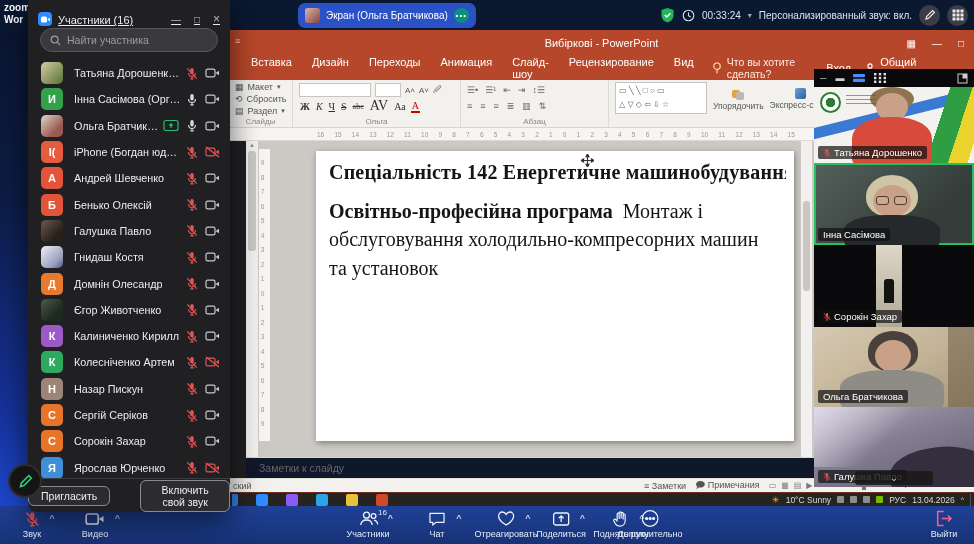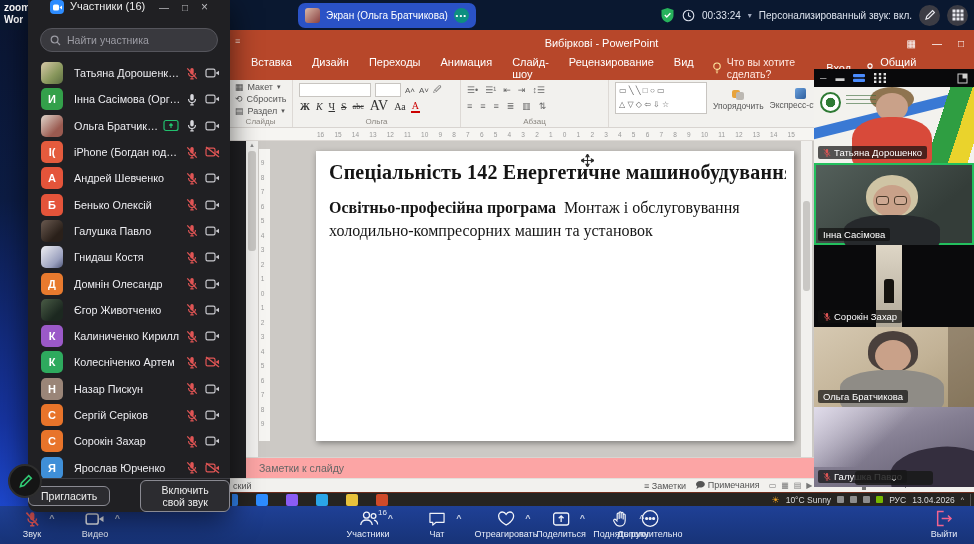--- a/index.html
+++ b/index.html
@@ -64,27 +64,27 @@
   .pscroll .thumb{position:absolute;left:2px;top:10px;width:8px;height:100px;background:#c9c7c4;border-radius:3px;}
   .vruler{position:absolute;left:30px;top:8px;height:292px;width:11px;background:#f6f5f2;
     writing-mode:vertical-lr;text-orientation:upright;font-size:6.5px;color:#999;letter-spacing:7.5px;
     padding-top:4px;text-align:center;}
   .slide{position:absolute;left:87px;top:10px;width:478px;height:290px;background:#fff;
     box-shadow:1px 2px 6px rgba(0,0,0,.38);font-family:"Liberation Serif",serif;color:#151515;
     padding:10px 8px 0 13px;overflow:hidden;}
   .vscroll{position:absolute;left:572px;top:0;bottom:0;width:11px;background:#f1f0ee;}
   .vscroll .thumb{position:absolute;left:2px;top:60px;width:7px;height:90px;background:#c9c7c4;border-radius:3px;}
   .st{font-size:20px;font-weight:bold;white-space:nowrap;overflow:hidden;margin-bottom:13px;letter-spacing:.2px;}
-  .sp{font-size:16px;line-height:1.42;margin-bottom:0;width:440px;}
+  .sp{font-size:20px;line-height:1.42;margin-bottom:0;width:440px;}
   .ss{font-size:16px;font-weight:bold;text-align:center;width:72%;margin-bottom:17px;}
   .si{font-size:15.5px;line-height:1.45;margin-bottom:15px;width:460px;}
   .cursor{position:absolute;left:352px;top:12px;z-index:4;opacity:.9;}
   .left-dark{position:absolute;left:0;top:111px;width:17px;height:337px;background:#202023;z-index:3;}
 
-  .notes{height:21px;background:#fca5a5;border-top:1px solid #d8d5d1;display:flex;align-items:center;
+  .notes{height:21px;background:#0f172a;border-top:1px solid #d8d5d1;display:flex;align-items:center;
     padding-left:30px;font-size:10.5px;color:#666;}
   .pstatus{height:14px;background:#f2f1ee;border-top:1px solid #e3e0dc;display:flex;align-items:center;
     font-size:9px;color:#555;}
   .pstatus .lang{margin-left:4px;}
   .pstatus-right{margin-left:auto;display:flex;align-items:center;gap:9px;padding-right:66px;}
   .vicons{display:flex;gap:5px;font-size:8px;color:#777;}
   .ztrack{width:58px;height:2px;background:#a8a5a0;position:relative;}
   .zthumb{position:absolute;left:26px;top:-3px;width:4px;height:8px;background:#777;}
 
   
@@ -105,21 +105,21 @@
     align-items:center;color:#e8edf8;}
   .tbi-ico{height:19px;display:flex;align-items:center;position:relative;}
   .tbi-label{font-size:9px;margin-top:1px;white-space:nowrap;}
   .tbi-chev{position:absolute;top:4px;right:-15px;font-size:9px;font-weight:bold;color:#c6cfe4;}
   .tbi-badge{position:absolute;top:-1px;right:-9px;font-size:8px;color:#dfe6f4;}
 
   
   .ppanel{position:absolute;left:28px;top:0;width:202px;height:512px;background:#202023;
     border-radius:0 0 9px 9px;z-index:40;box-shadow:0 8px 30px rgba(0,0,0,.6);
     display:flex;flex-direction:column;}
-  .ppanel-h{height:26px;display:flex;align-items:flex-start;padding:0 22px;gap:6px;color:#ececec;font-size:11px;flex:0 0 26px;}
+  .ppanel-h{height:26px;display:flex;align-items:flex-end;padding:0 10px;gap:6px;color:#ececec;font-size:11px;flex:0 0 26px;text-decoration:underline;}
   .zlogo{width:14px;height:14px;border-radius:4px;background:#2d8cff;display:flex;align-items:center;justify-content:center;}
   .pwin{margin-left:auto;display:flex;gap:13px;color:#b9b9bd;font-size:10px;align-items:center;}
   .psearch{margin:2px 12px 6px;height:24px;border-radius:13px;background:#39393e;border:1px solid #55555c;
     display:flex;align-items:center;padding:0 9px;gap:6px;color:#9c9ca4;font-size:10.5px;flex:0 0 24px;}
   .plist{flex:1;overflow:hidden;padding-top:2px;}
   .prow{height: 26.3px;display:flex;align-items:center;padding:0 10px 0 13px;}
   .pav{width:22px;height:22px;border-radius:5px;flex:0 0 22px;display:flex;align-items:center;
     justify-content:center;color:#fff;font-size:11px;font-weight:bold;}
   .pname{flex:1;margin-left:11px;font-size:10.8px;color:#ececf0;white-space:nowrap;overflow:hidden;
     text-overflow:ellipsis;padding-right:4px;}

